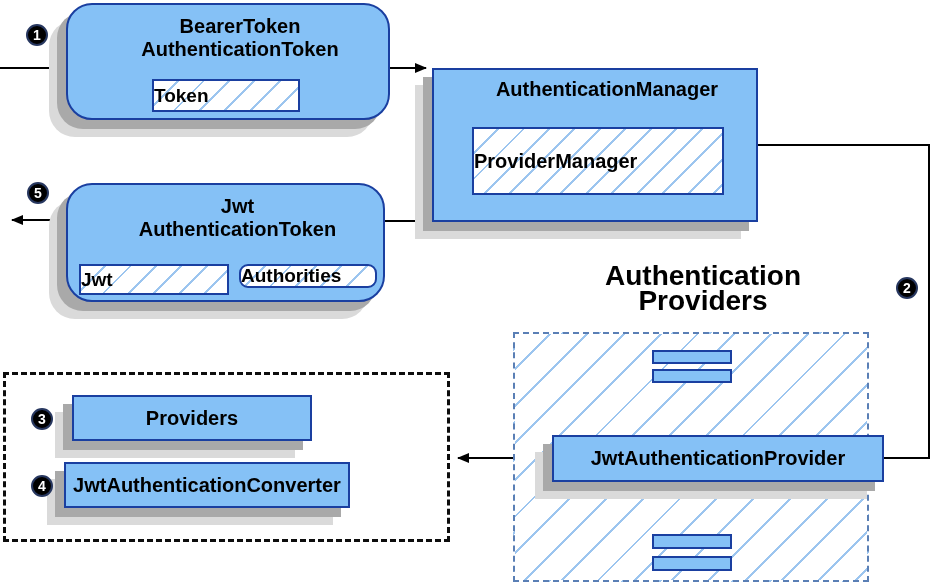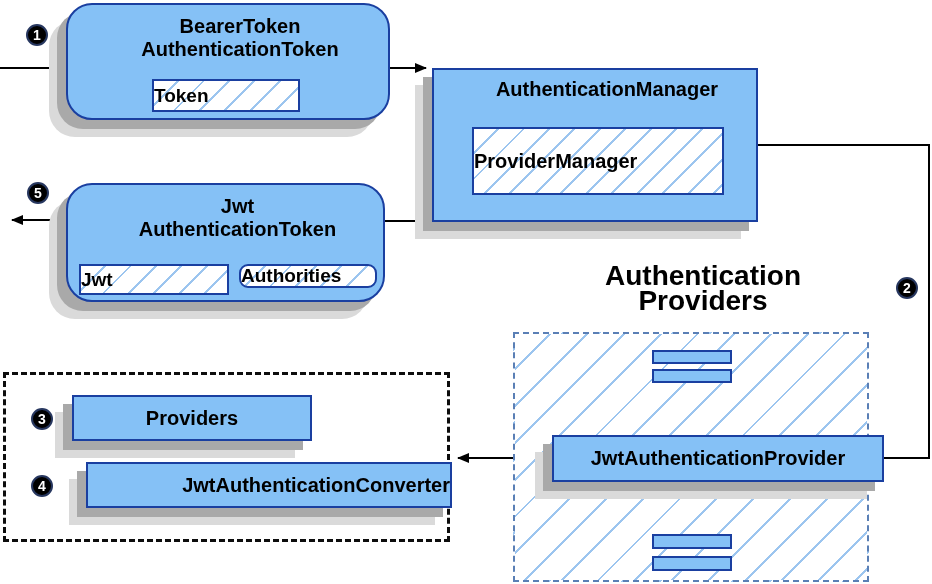--- a/index.html
+++ b/index.html
@@ -113,21 +113,21 @@
 
   <div class="abs box-solid shadow center-label layer3" style="left:528px;top:435px;width:332px;height:47px;margin-left:24px;">
     <span>JwtAuthenticationProvider</span>
   </div>
 
   <div class="abs decoders-container layer2" style="left:3px;top:372px;width:447px;height:170px;"></div>
 
   <div class="abs box-solid shadow center-label layer3" style="left:72px;top:395px;width:240px;height:46px;">
     <span>Providers</span>
   </div>
-  <div class="abs box-solid shadow center-label layer3" style="left:86px;top:462px;width:366px;height:46px;justify-content:flex-end;">
+  <div class="abs box-solid shadow center-label layer3" style="left:64px;top:462px;width:286px;height:46px;">
     <span>JwtAuthenticationConverter</span>
   </div>
 
   <div class="abs step-badge" style="left:26px;top:24px;">1</div>
   <div class="abs step-badge" style="left:896px;top:277px;">2</div>
   <div class="abs step-badge" style="left:31px;top:408px;">3</div>
   <div class="abs step-badge" style="left:31px;top:475px;">4</div>
   <div class="abs step-badge" style="left:27px;top:182px;">5</div>
 
 </div>

